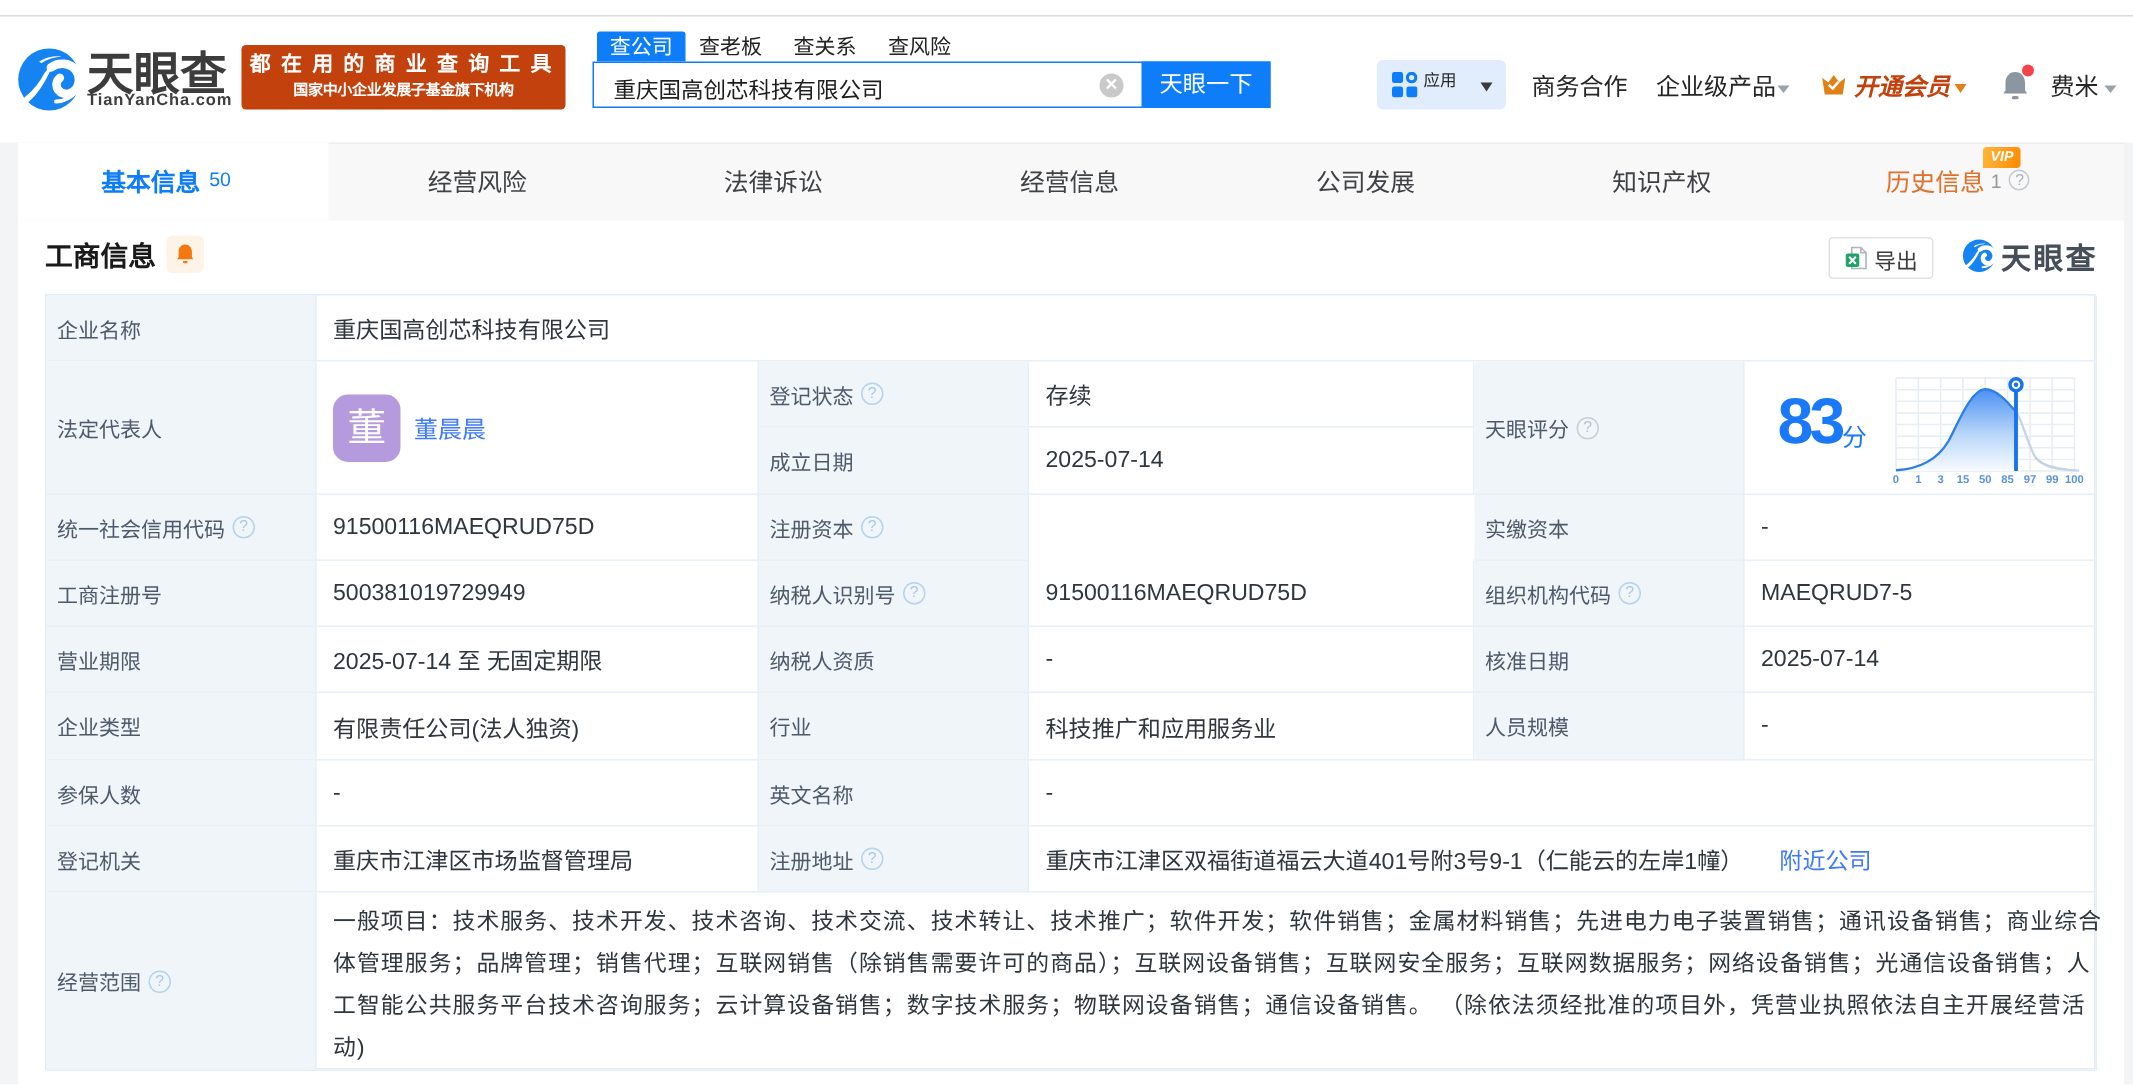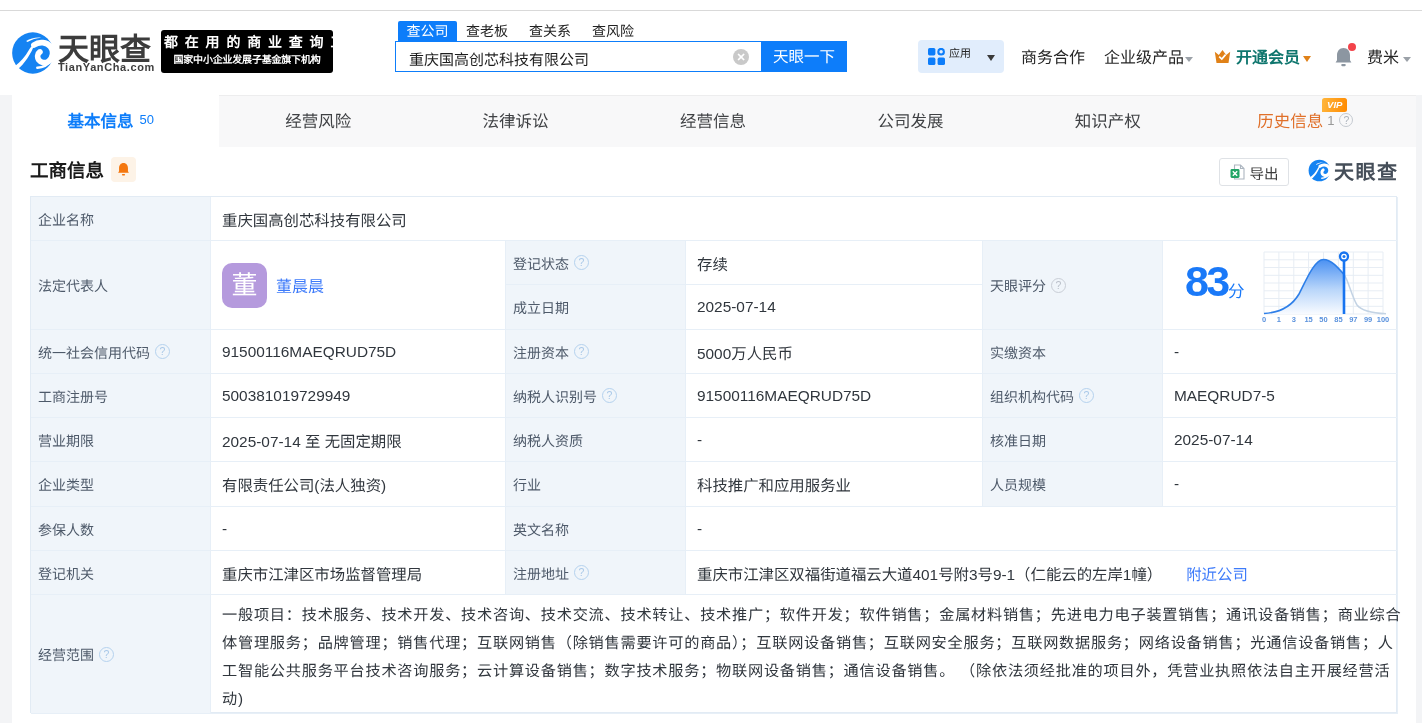--- a/index.html
+++ b/index.html
@@ -8,35 +8,35 @@
 body { font-family:"Liberation Sans", sans-serif; background:#fff; position:relative; color:#333; }
 .abs { position:absolute; }
 #topline { position:absolute; left:0; top:10px; width:1422px; height:1px; background:#d9d9d9; }
 
 #lstrip { position:absolute; left:0; top:95px; width:12px; height:628px; background:#f3f4f6; }
 #rstrip { position:absolute; left:1416px; top:95px; width:6px; height:628px; background:#f3f4f6; }
 
 
 #logoTxt { left:58px; top:24px; font-size:31px; font-weight:700; color:#3c3c3c; letter-spacing:0; }
 #logoSub { left:58px; top:61px; font-size:11px; font-weight:700; color:#3e3e3e; letter-spacing:0.6px; }
-#redbox { left:161px; top:30px; width:172px; height:43px; background:#000000; border-radius:3px; color:#fff; text-align:center; }
+#redbox { left:161px; top:30px; width:216px; height:43px; background:#c2410c; border-radius:3px; color:#fff; text-align:center; }
 #redbox .l1 { font-size:14px; font-weight:700; letter-spacing:6.8px; margin-top:1px; white-space:nowrap; margin-left:3px; }
 #redbox .l2 { font-size:10px; font-weight:700; letter-spacing:-0.2px; margin-top:0px; white-space:nowrap; }
 #stab { left:398px; top:21px; width:59px; height:21px; background:#0d7dfa; color:#fff; font-size:14px; text-align:center; line-height:21px; border-radius:2px 2px 0 0; }
 .stabx { top:20px; font-size:14px; color:#222; }
 #sbox { left:395px; top:41px; width:452px; height:31px; border:1px solid #0d7dfa; background:#fff; }
 #sinput { left:409px; top:48px; font-size:15px; color:#1d1d1d; }
 #sclear { left:733px; top:49px; width:16px; height:16px; border-radius:50%; background:#c9c9c9; color:#fff; font-size:11px; line-height:16px; text-align:center; font-weight:700; }
 #sbtn { left:761px; top:41px; width:86px; height:31px; background:#0d7dfa; color:#fff; font-size:15.5px; text-align:center; line-height:31px; }
 #appchip { left:918px; top:40px; width:86px; height:33px; background:#e1edfc; border-radius:4px; }
 #apptxt { left:949px; top:44px; font-size:11px; color:#262626; }
 .hitem { top:44px; font-size:16px; color:#262626; white-space:nowrap; }
 .caret { width:0; height:0; border-left:4.5px solid transparent; border-right:4.5px solid transparent; border-top:6px solid #3a3a3a; }
 .caret.sm { border-left-width:4px; border-right-width:4px; border-top-width:5px; border-top-color:#9ba1a8; }
-#vip-txt { color:#0f766e; font-weight:700; }
+#vip-txt { color:#c2410c; font-weight:700;font-style:italic; }
 #reddot { left:1348px; top:43px; width:8px; height:8px; border-radius:50%; background:#f3434a; }
 
 
 #nav { position:absolute; left:12px; top:95px; width:1404px; height:52px; display:flex; background:#f8f8f9; border-top:1px solid #ededee; }
 #nav .tab { flex:1 1 0; display:flex; align-items:center; justify-content:center; font-size:16.5px; color:#3f4144; position:relative; padding-bottom:3px; }
 #nav .tab.active { background:#fff; color:#0d7dfa; font-weight:700; margin-top:-1px; padding-top:1px; padding-right:10px; }
 #nav .cnt { font-size:13px; font-weight:400; margin-left:6px; position:relative; top:-1px; }
 #nav .tab.hist { color:#e0702a; padding-right:12px; }
 #vipbadge { position:absolute; left:calc(50% + 11px); top:2px; width:25px; height:14px; border-radius:2.5px 2.5px 2.5px 0; background:linear-gradient(100deg,#ffb63c,#ff8a00); color:#fff; font-size:9.5px; font-style:italic; font-weight:700; text-align:center; line-height:14px; }
 #histq { width:14px; height:14px; border-radius:50%; border:1px solid #c5cad1; color:#abb2bb; font-size:10.5px; line-height:13px; text-align:center; font-weight:400; margin-left:5px; font-style:normal; }
@@ -197,21 +197,20 @@
           <text x="94.3" y="73">97</text>
           <text x="109.1" y="73">99</text>
           <text x="124" y="73">100</text>
       </g>
     </svg>
   </div>
 
   <div class="c lab" style="left:0;top:133px;width:180px;height:44px">统一社会信用代码<span class="q">?</span></div>
   <div class="c val" style="left:180px;top:133px;width:295px;height:44px">91500116MAEQRUD75D</div>
   <div class="c lab" style="left:475px;top:133px;width:180px;height:44px">注册资本<span class="q">?</span></div>
-  <div class="c val" style="left:655px;top:133px;width:297px;height:44px">5000万人民币</div>
   <div class="c lab" style="left:952px;top:133px;width:180px;height:44px">实缴资本</div>
   <div class="c val" style="left:1132px;top:133px;width:235px;height:44px">-</div>
 
   <div class="c lab" style="left:0;top:177px;width:180px;height:44px">工商注册号</div>
   <div class="c val" style="left:180px;top:177px;width:295px;height:44px">500381019729949</div>
   <div class="c lab" style="left:475px;top:177px;width:180px;height:44px">纳税人识别号<span class="q">?</span></div>
   <div class="c val" style="left:655px;top:177px;width:297px;height:44px">91500116MAEQRUD75D</div>
   <div class="c lab" style="left:952px;top:177px;width:180px;height:44px">组织机构代码<span class="q">?</span></div>
   <div class="c val" style="left:1132px;top:177px;width:235px;height:44px">MAEQRUD7-5</div>
 

